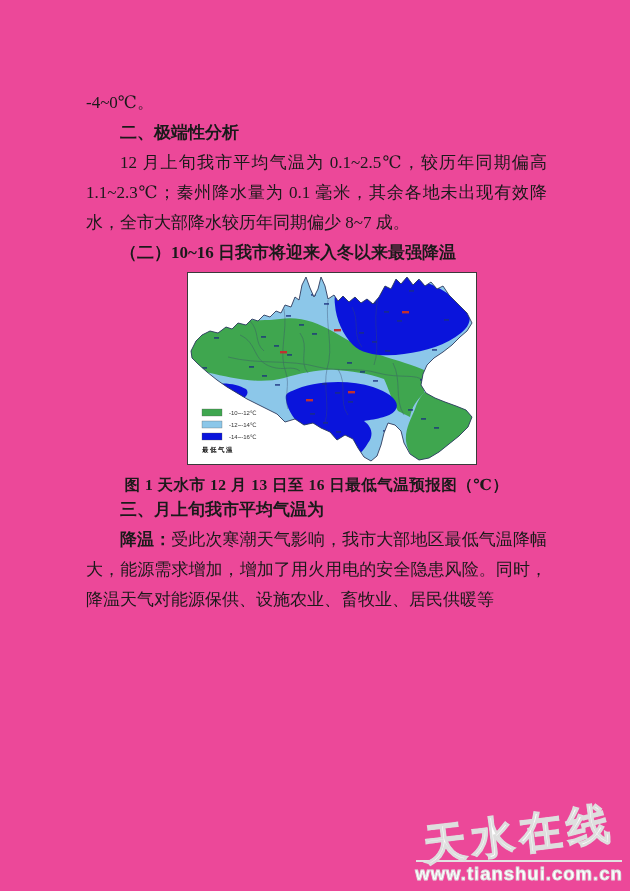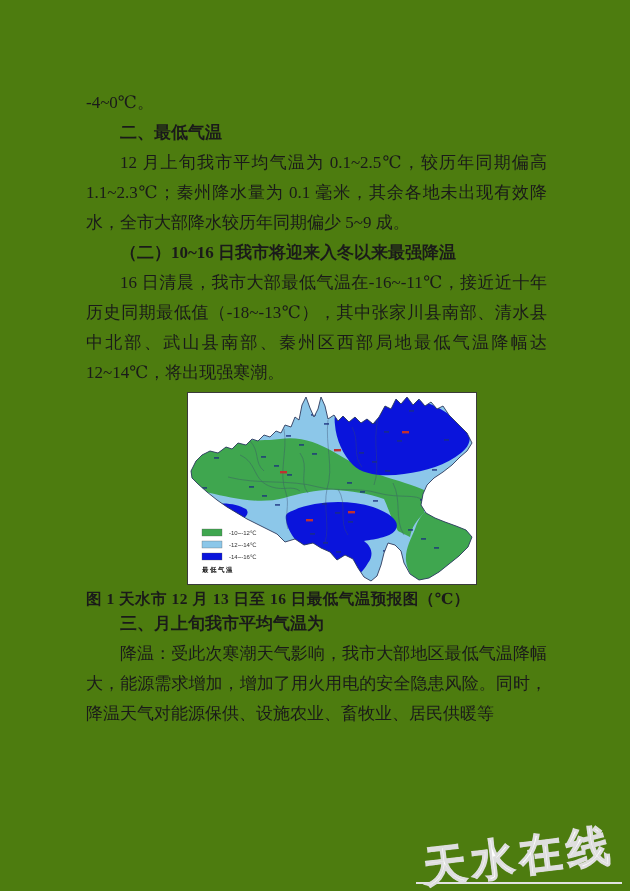--- a/index.html
+++ b/index.html
@@ -1,53 +1,52 @@
 <!DOCTYPE html>
 <html><head>
 <meta charset="utf-8">
 <style>
   html,body{margin:0;padding:0;}
-  .page{position:relative;width:630px;height:891px;background:#4d7c0f;overflow:hidden;
+  .page{position:relative;width:630px;height:891px;background:#ec4899;overflow:hidden;
         font-family:"Liberation Serif","DejaVu Serif",serif;color:#1a1a1a;}
   .content{position:absolute;left:86px;top:88px;width:461px;font-size:17px;line-height:30px;text-align:justify;}
   .content p,.content h2,.content h3{margin:0;padding:0;font-size:17px;line-height:30px;}
   .indent{text-indent:2em;}
   h2.sec,h3.sub{font-weight:bold;}
-  .lead-bold{font-weight:normal;}
+  .lead-bold{font-weight:bold;}
   
   .map-fig{margin:4px 0 0 101px;width:290px;}
   .map-fig svg{display:block;border:1px solid #3a3a3a;background:#ffffff;}
-  .caption{font-weight:bold;font-size:15.5px;line-height:20px;margin-top:4px;letter-spacing:.5px;}
+  .caption{text-align:center;font-weight:bold;font-size:15.5px;line-height:20px;margin-top:10px;letter-spacing:.5px;}
   .sec3{margin-top:11px;}
   
   .wm{position:absolute;right:4px;bottom:6px;width:214px;text-align:center;
       font-family:"Liberation Sans","DejaVu Sans",sans-serif;font-weight:bold;
       color:#ffffff;-webkit-text-fill-color:#ffffff;}
   .wm-title{font-size:43px;line-height:1.05;letter-spacing:5px;transform:rotate(-7deg);
       -webkit-text-stroke:1.2px #dedede;text-shadow:0 0 1px #e6e6e6;}
   .wm-rule{border:0;border-top:2px solid #e2e2e2;margin:3px 4px 1px 4px;}
   .wm-url{font-size:18.5px;letter-spacing:1px;-webkit-text-stroke:.9px #dedede;text-shadow:0 0 1px #e6e6e6;}
   .map-label{font-family:"Liberation Sans","DejaVu Sans",sans-serif;}
 </style>
 </head>
 <body>
 
 <div class="page">
   <div class="content">
 
     <p>-4~0℃。</p>
 
-    <h2 class="sec indent">二、最低气温</h2>
+    <h2 class="sec indent">二、极端性分析</h2>
 
 
-    <p class="indent">12 月上旬我市平均气温为 0.1~2.5℃，较历年同期偏高 1.1~2.3℃；秦州降水量为 0.1 毫米，其余各地未出现有效降水，全市大部降水较历年同期偏少 5~9 成。</p>
+    <p class="indent">12 月上旬我市平均气温为 0.1~2.5℃，较历年同期偏高 1.1~2.3℃；秦州降水量为 0.1 毫米，其余各地未出现有效降水，全市大部降水较历年同期偏少 8~7 成。</p>
 
     <h3 class="sub indent">（二）10~16 日我市将迎来入冬以来最强降温</h3>
 
-    <p class="indent">16 日清晨，我市大部最低气温在-16~-11℃，接近近十年历史同期最低值（-18~-13℃），其中张家川县南部、清水县中北部、武山县南部、秦州区西部局地最低气温降幅达 12~14℃，将出现强寒潮。</p>
 
     <figure class="map-fig" style="margin-left:101px;margin-top:4px;margin-bottom:0;margin-right:0;">
       <svg width="288" height="191" viewBox="0 0 288 191" xmlns="http://www.w3.org/2000/svg">
         <defs>
           <clipPath id="mapclip">
             <path d="M3,78 L8,68 14,62 22,58 30,60 38,54 44,56 50,50 58,52 64,46 70,48 76,42 82,44 88,38 93,40 97,32 103,34 107,24 111,27 114,12 118,4 122,15 126,24 130,16 133,4 137,13 140,26 146,22 150,28 155,23 161,29 167,24 173,30 179,26 185,31 191,24 197,13 203,16 208,6 213,11 219,4 225,12 231,6 237,13 243,9 249,16 255,13 261,22 267,28 273,34 279,40 284,50 279,58 272,64 264,72 255,79 246,85 239,92 235,101 233,112 238,120 247,125 257,129 268,133 278,137 284,144 280,154 271,163 261,171 251,179 241,185 231,187 222,181 216,170 213,158 207,152 200,150 196,160 193,172 189,183 183,188 176,184 170,175 165,166 157,162 149,167 142,159 133,155 125,150 116,152 107,146 97,149 89,141 79,136 69,131 59,126 49,120 39,114 29,107 19,99 10,91 4,85 Z"></path>
           </clipPath>
         </defs>
 
         <g clip-path="url(#mapclip)">
@@ -152,14 +151,15 @@
 
     <h2 class="sec indent sec3">三、月上旬我市平均气温为</h2>
 
     <p class="indent"><span class="lead-bold">降温：</span><span>受此次寒潮天气影响，我市大部地区最低气温降幅大，能源需求增加，增加了用火用电的安全隐患风险。同时，降温天气对能源保供、设施农业、畜牧业、居民供暖等</span></p>
 
   </div>
 
   <div class="wm">
     <div class="wm-title">天水在线</div>
     <hr class="wm-rule">
+    <div class="wm-url">www.tianshui.com.cn</div>
   </div>
 </div>
 
 </body></html>

